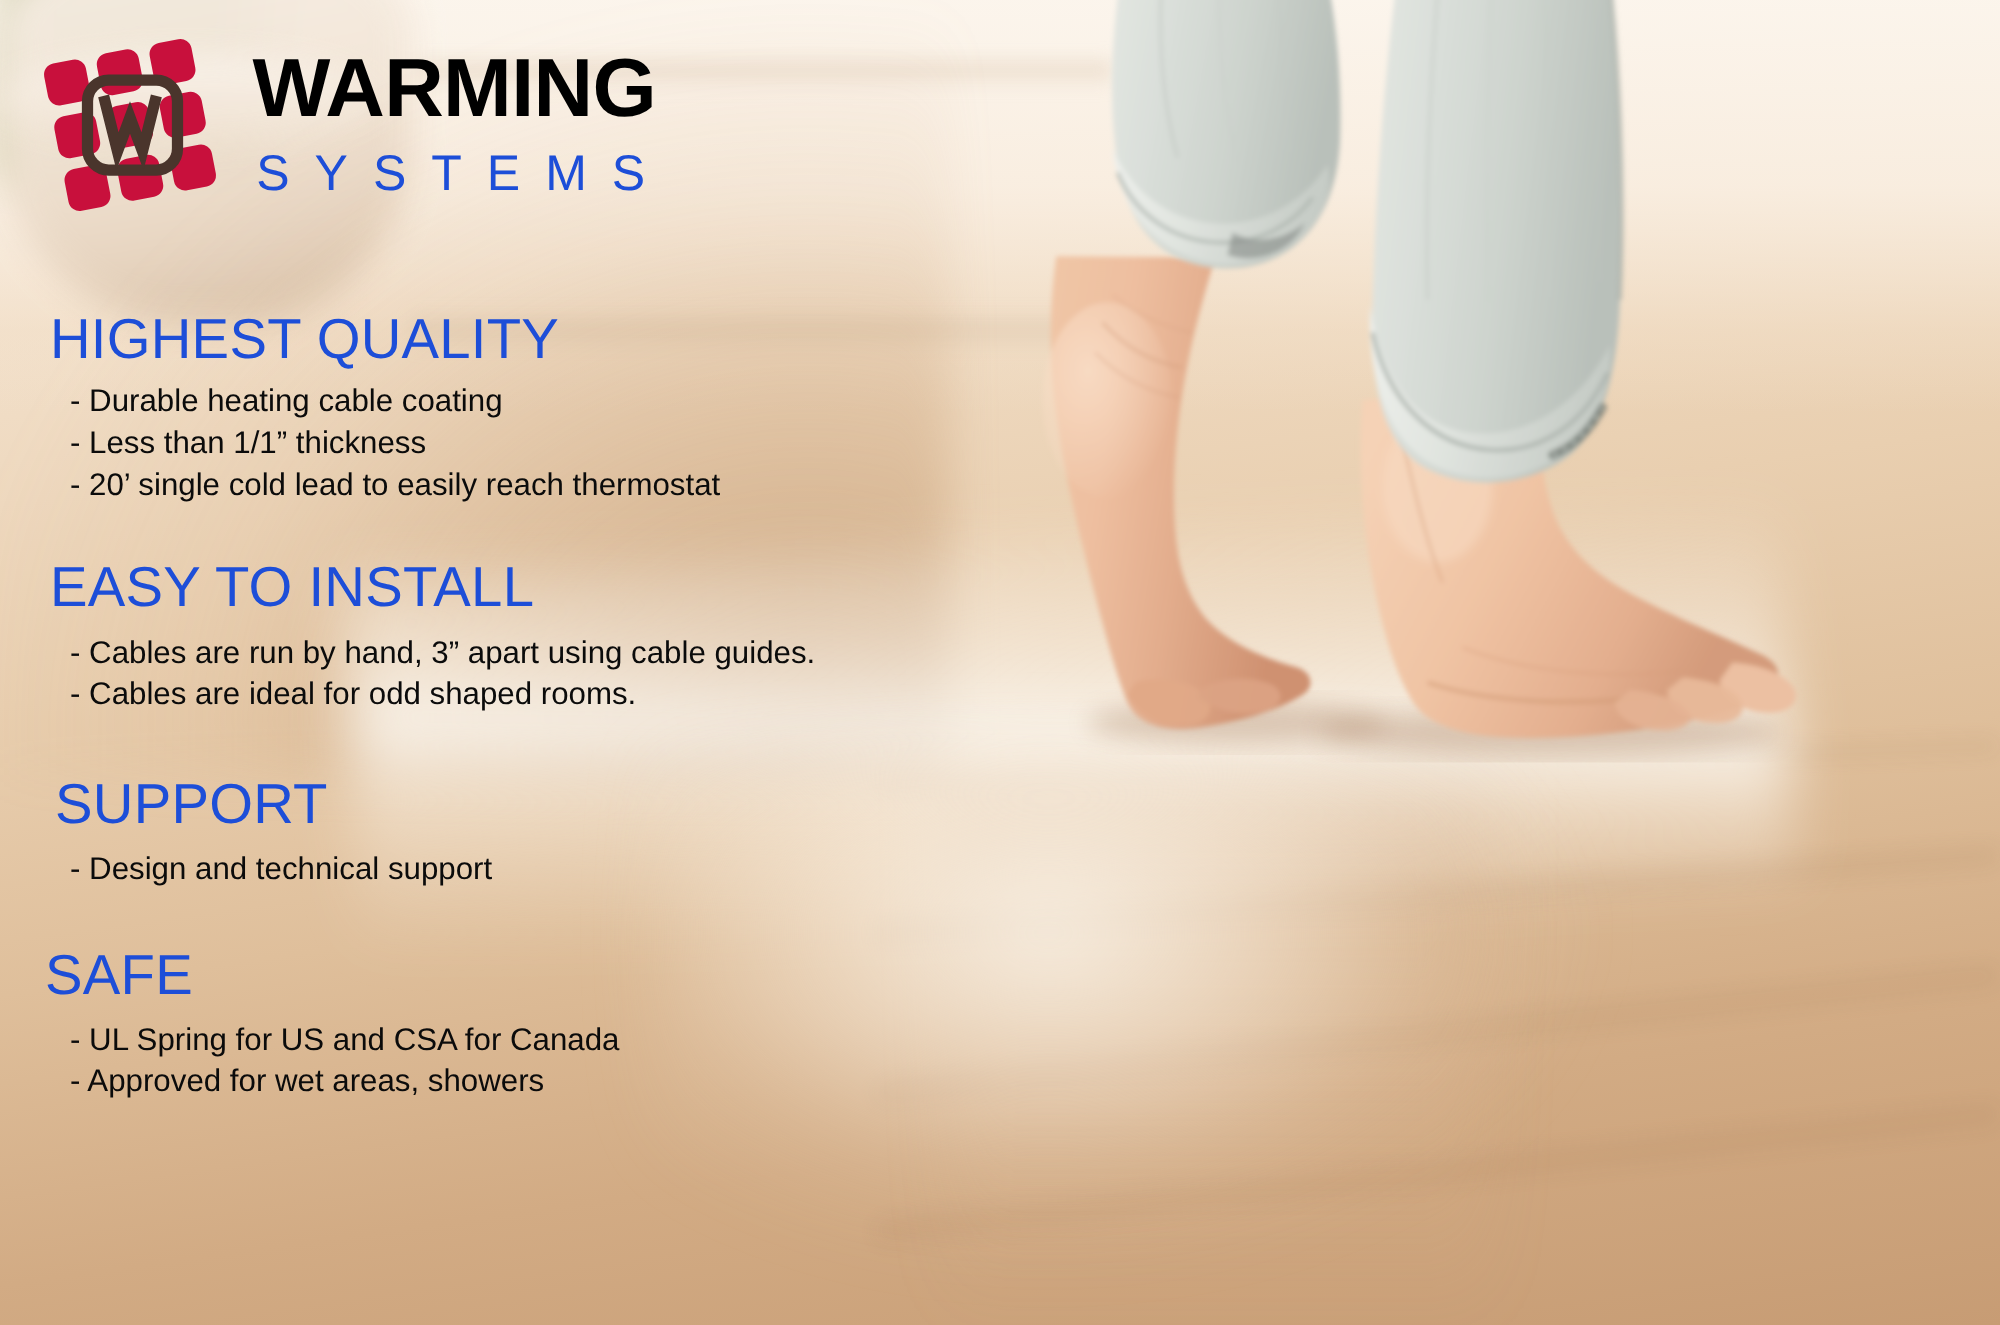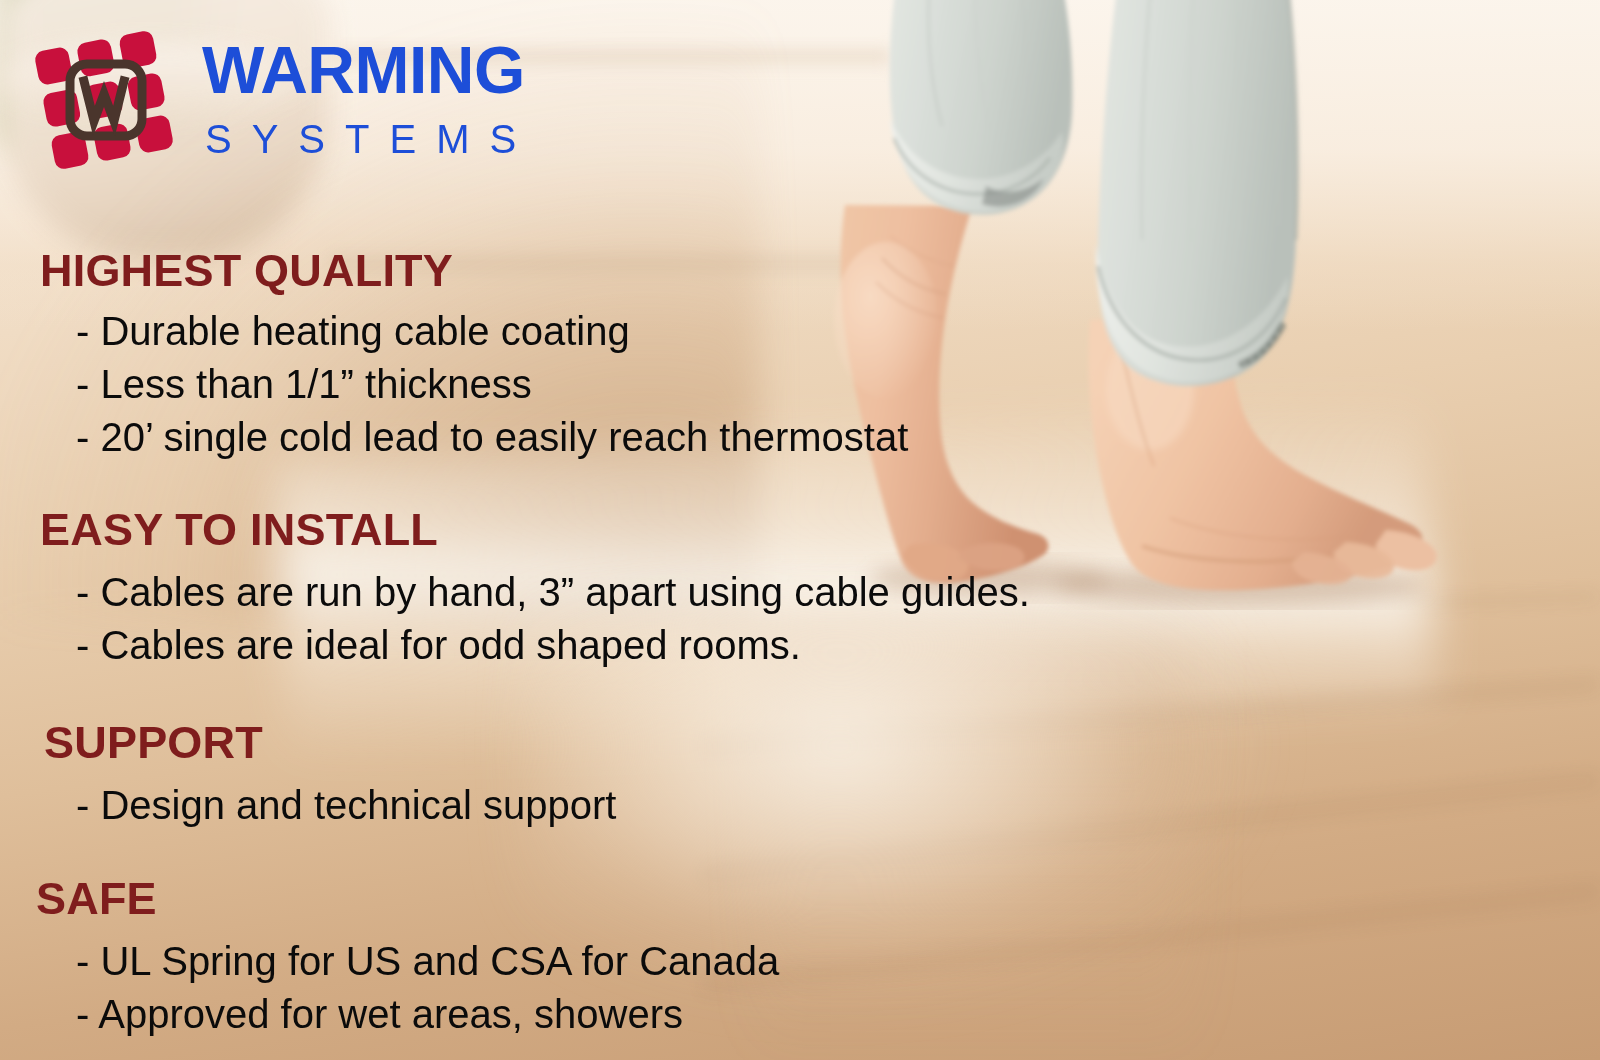--- a/index.html
+++ b/index.html
@@ -172,21 +172,21 @@
     flex-direction: column;
     justify-content: center;
     padding-bottom: 4px;
   }
   #logo-warming {
     font-family: "Liberation Sans", sans-serif;
     font-weight: bold;
     font-size: 66px;
     line-height: 1;
     letter-spacing: -0.5px;
-    color: #1d4ed8;
+    color: #000000;
   }
   #logo-systems {
     font-family: "Liberation Sans", sans-serif;
     font-weight: normal;
     font-size: 40px;
     line-height: 1;
     letter-spacing: 20px;
     color: #1d4ed8;
     margin-top: 16px;
     text-indent: 3px;
@@ -195,36 +195,36 @@
   
   #content {
     position: absolute;
     left: 0;
     top: 248px;
     width: 800px;
   }
   .section { margin-bottom: 18px; }
   .section-heading {
     font-family: "Liberation Sans", sans-serif;
-    font-weight: bold;
+    font-weight: normal;
     font-size: 45px;
     line-height: 1.0;
     letter-spacing: 0.2px;
-    color: #7f1d1d;
+    color: #1d4ed8;
     margin: 0 0 8px 0;
     padding-left: 40px;
   }
   .bullets { margin: 0; padding: 0; list-style: none; }
   .bullet {
     font-family: "Liberation Sans", sans-serif;
     font-weight: normal;
-    font-size: 40px;
+    font-size: 25px;
     line-height: 1.33;
     color: #0b0b0b;
-    padding-left: 76px;
+    padding-left: 56px;
     white-space: nowrap;
   }
   
   #section-highest  { margin-bottom: 22px; }
   #section-highest .bullets { margin-top: 12px; }
   #section-easy     { margin-top: 42px; margin-bottom: 22px; }
   #section-easy .bullets { margin-top: 14px; }
   #section-easy .section-heading { padding-left: 40px; }
   #section-support  { margin-top: 48px; margin-bottom: 22px; }
   #section-support .bullets { margin-top: 14px; }

